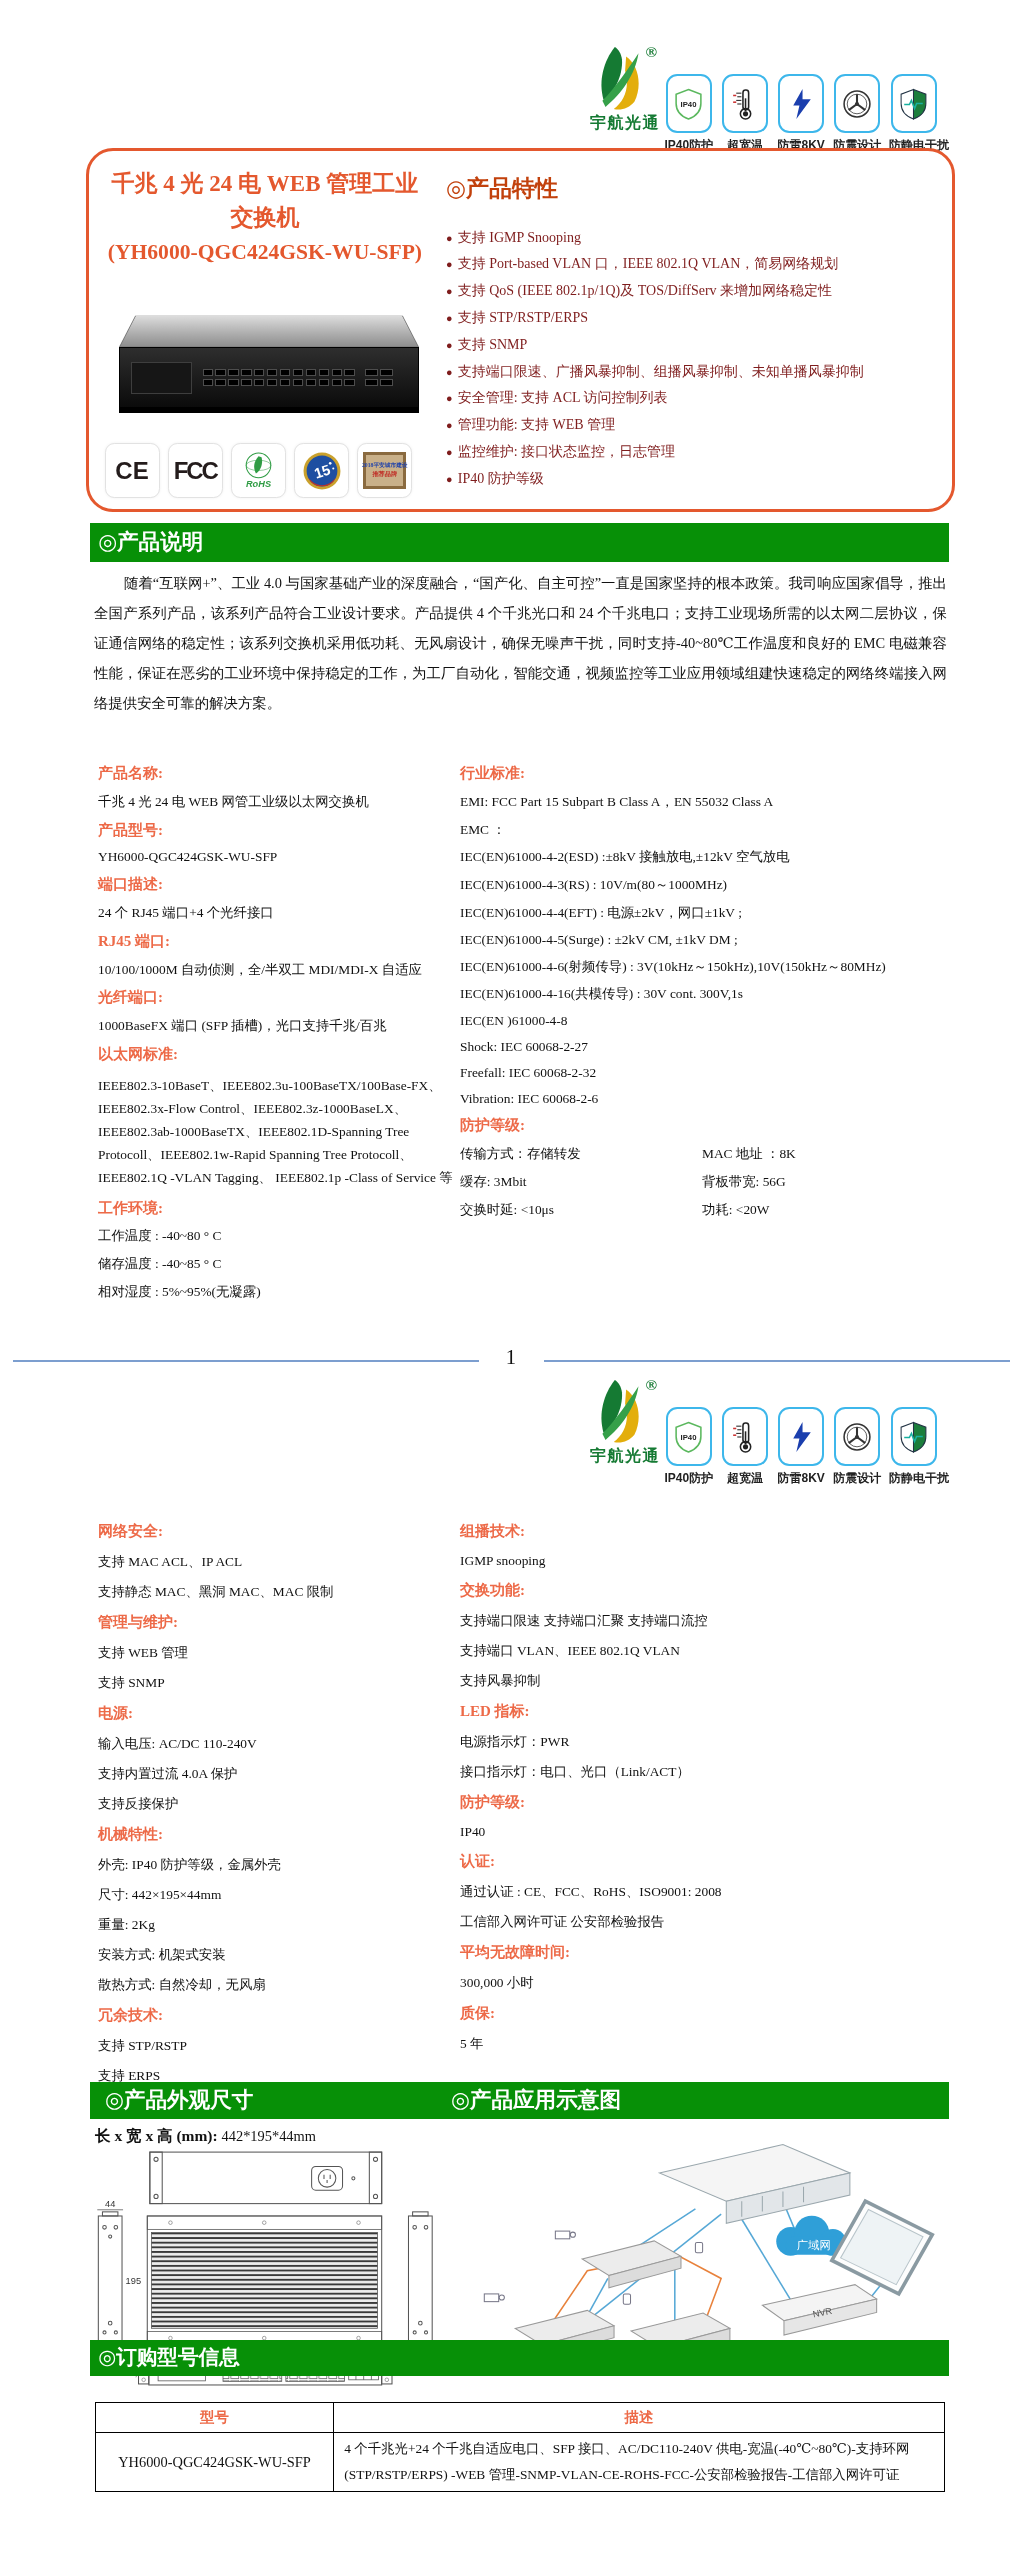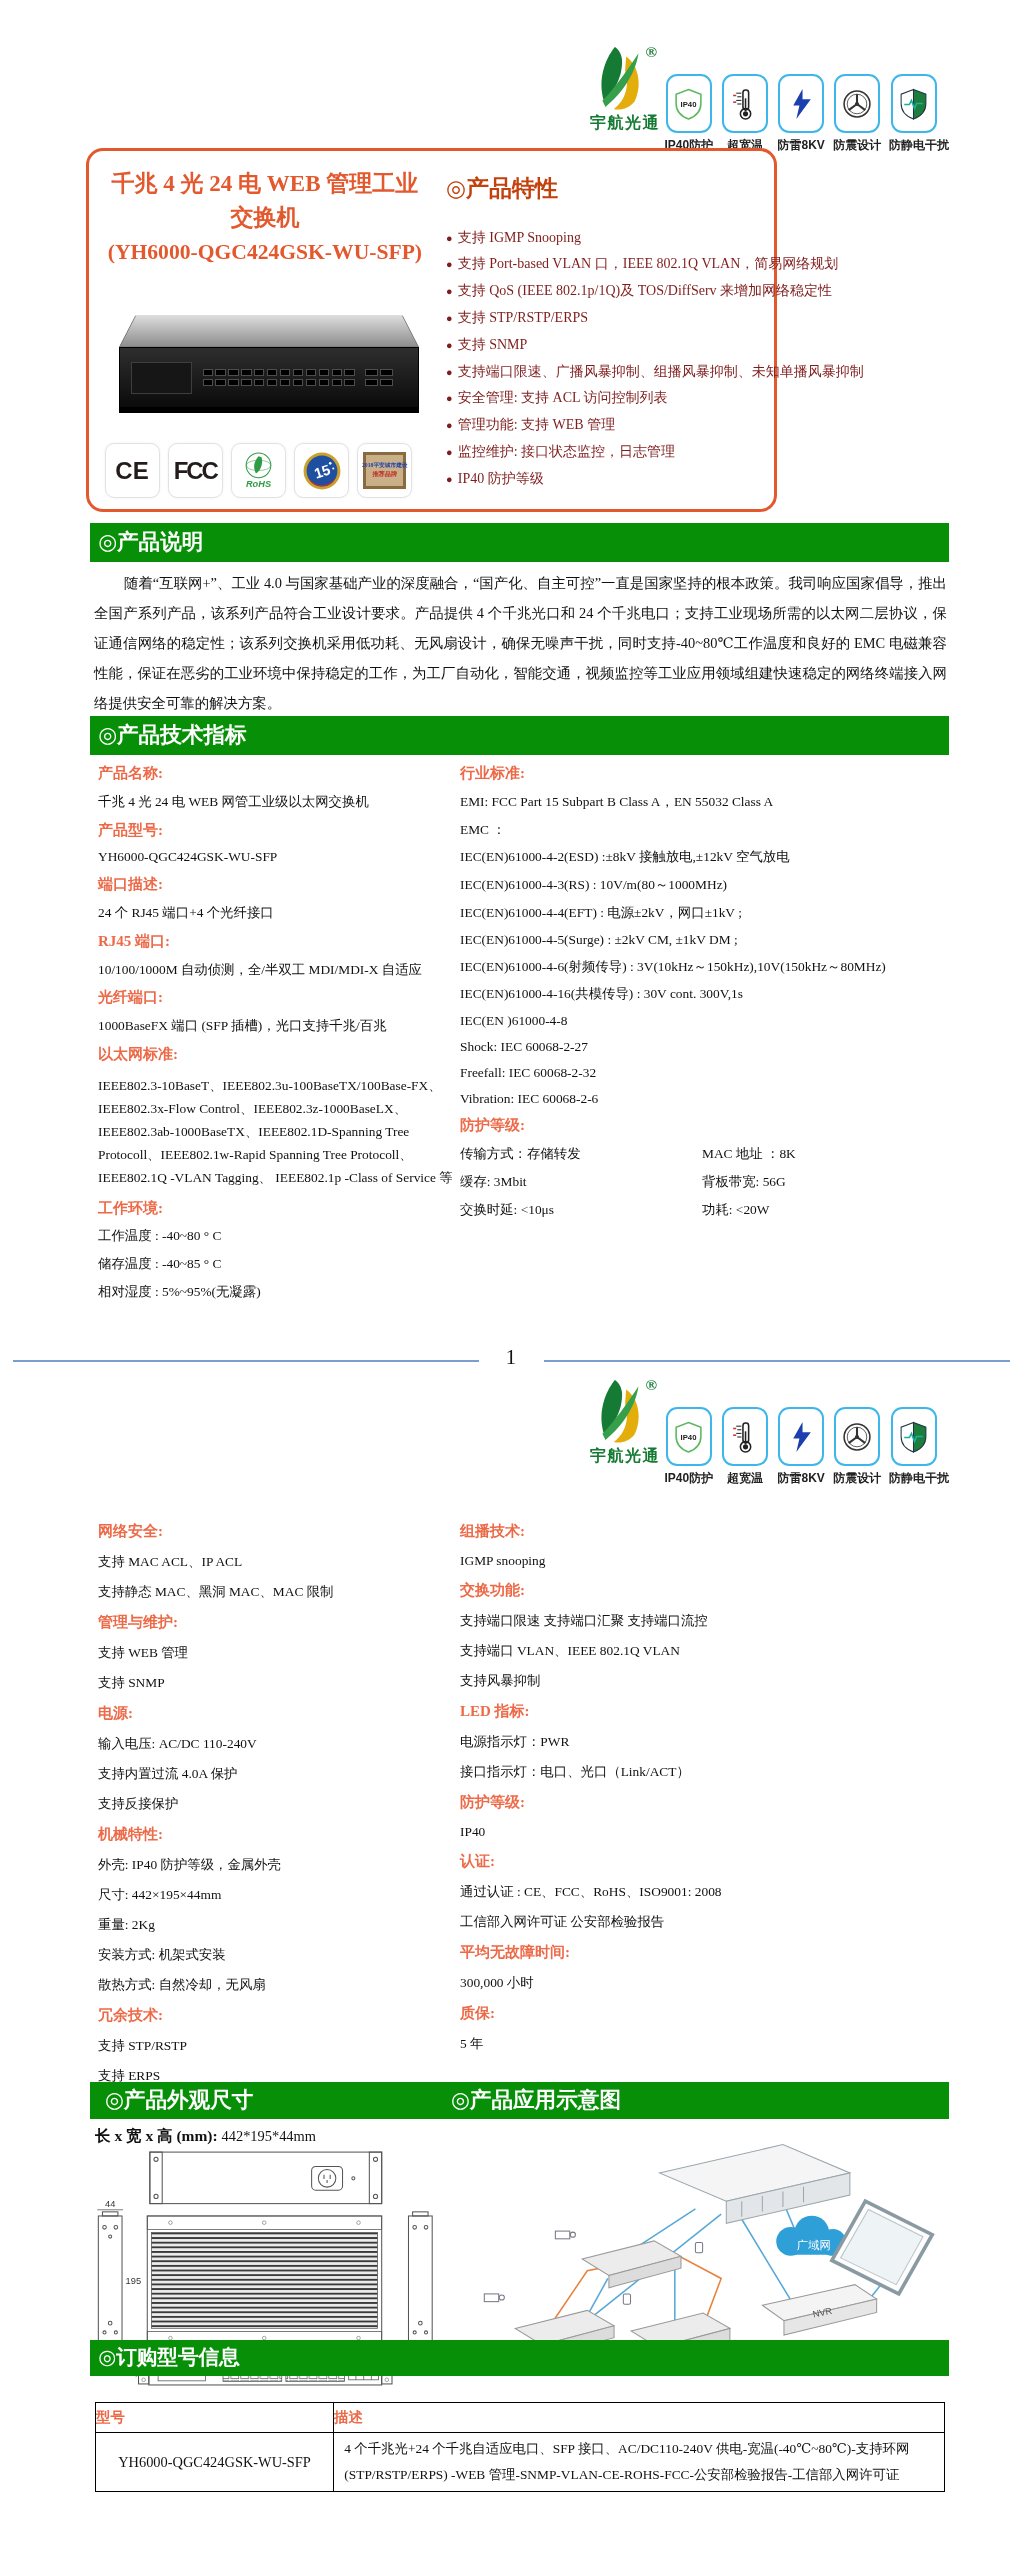--- a/index.html
+++ b/index.html
@@ -11,22 +11,22 @@
   .logo { position:relative; width:64px; text-align:center; }
   .logo .reg { position:absolute; top:-1px; right:-3.1px; font-size:15.5px; color:#157a33; font-weight:bold; }
   .logotext { margin-top:1px; font-size:16px; font-weight:bold; color:#157a33; letter-spacing:1.5px; white-space:nowrap; }
   .badges { display:flex; gap:7.2px; padding-top:30px; }
   .badge { width:49px; text-align:center; }
   .badge .bx { width:46px; height:59px; border:2.6px solid #3db7eb; border-radius:11.3px; margin:0 auto;
                display:flex; align-items:center; justify-content:center; background:#fff; }
   .blabel { margin-top:4.1px; font-size:12px; font-weight:bold; color:#222; font-family:"Liberation Sans",sans-serif; white-space:nowrap; }
 
   
-  .hero { position:absolute; left:86px; top:148px; width:691px; height:364px;
-          border:3.6px solid #e4582e; border-radius:17px; background:#fff; }
+  .hero { position:absolute; left:86px; top:148px; width:869px; height:364px;
+          border:3.6px solid #e4582e; border-radius:27px; background:#fff; }
   .ptitle { position:absolute; left:13.4px; top:15.5px; width:325px; text-align:center;
             color:#e4582e; font-weight:bold; font-size:23px; line-height:34px; }
   .ptitle .t2 { font-size:21.6px; }
   .features { position:absolute; left:357px; top:21.6px; width:489px; }
   .features h2 { color:#c2410c; font-size:23px; font-weight:bold; margin-bottom:25px; }
   .features ul { list-style:none; }
   .features li { font-size:14px; margin-bottom:8.8px; color:#7f1d1d; white-space:nowrap; }
   .features li::before { content:"●"; font-size:10.8px; margin-right:5.2px; }
 
   
@@ -75,21 +75,21 @@
   .pagenum { position:absolute; width:100%; text-align:center; font-size:20.6px; color:#111; }
   .fl { position:absolute; height:1.5px; background:#7c9ecf; }
 
   
   .dims { position:absolute; left:95px; top:2126px; font-size:15.5px; font-weight:bold; }
   .dims .dv { font-weight:normal; font-size:14.4px; }
 
   
   .ordertable { position:absolute; left:95px; top:2402px; width:850px; border-collapse:collapse; }
   .ordertable th, .ordertable td { border:1px solid #000; }
-  .ordertable th { height:30px; font-size:14.4px; font-weight:bold; color:#ed6a48; text-align:left; }
+  .ordertable th { height:30px; font-size:14.4px; font-weight:bold; color:#ed6a48; text-align:center; }
   .ordertable td { height:56px; }
   .td-model { width:238px; text-align:center; font-size:14.4px; }
   .td-desc { font-size:13.4px; line-height:26px; padding:3.1px 10.3px; }
 
   svg text { font-family:"Liberation Sans",sans-serif; }
 </style>
 </head>
 <body>
 
 <div class="canvas">
@@ -264,23 +264,20 @@
         <li>IP40 防护等级</li>
       </ul>
     </div>
   </div>
 
   <div class="greenbar" style="top:523px;">
     <span>◎产品说明</span>
   </div>
   <div class="para">随着“互联网+”、工业 4.0 与国家基础产业的深度融合，“国产化、自主可控”一直是国家坚持的根本政策。我司响应国家倡导，推出全国产系列产品，该系列产品符合工业设计要求。产品提供 4 个千兆光口和 24 个千兆电口；支持工业现场所需的以太网二层协议，保证通信网络的稳定性；该系列交换机采用低功耗、无风扇设计，确保无噪声干扰，同时支持-40~80℃工作温度和良好的 EMC 电磁兼容性能，保证在恶劣的工业环境中保持稳定的工作，为工厂自动化，智能交通，视频监控等工业应用领域组建快速稳定的网络终端接入网络提供安全可靠的解决方案。</div>
 
-  <div class="greenbar" style="top:716px;">
-    <span>◎产品技术指标</span>
-  </div>
 
   <div class="col" style="left:98px;top:764px;width:357px;">
     <div class="sl">产品名称:</div>
     <div class="sv">千兆 4 光 24 电 WEB 网管工业级以太网交换机</div>
     <div class="sl">产品型号:</div>
     <div class="sv">YH6000-QGC424GSK-WU-SFP</div>
     <div class="sl">端口描述:</div>
     <div class="sv">24 个 RJ45 端口+4 个光纤接口</div>
     <div class="sl">RJ45 端口:</div>
     <div class="sv">10/100/1000M 自动侦测，全/半双工 MDI/MDI-X 自适应</div>

